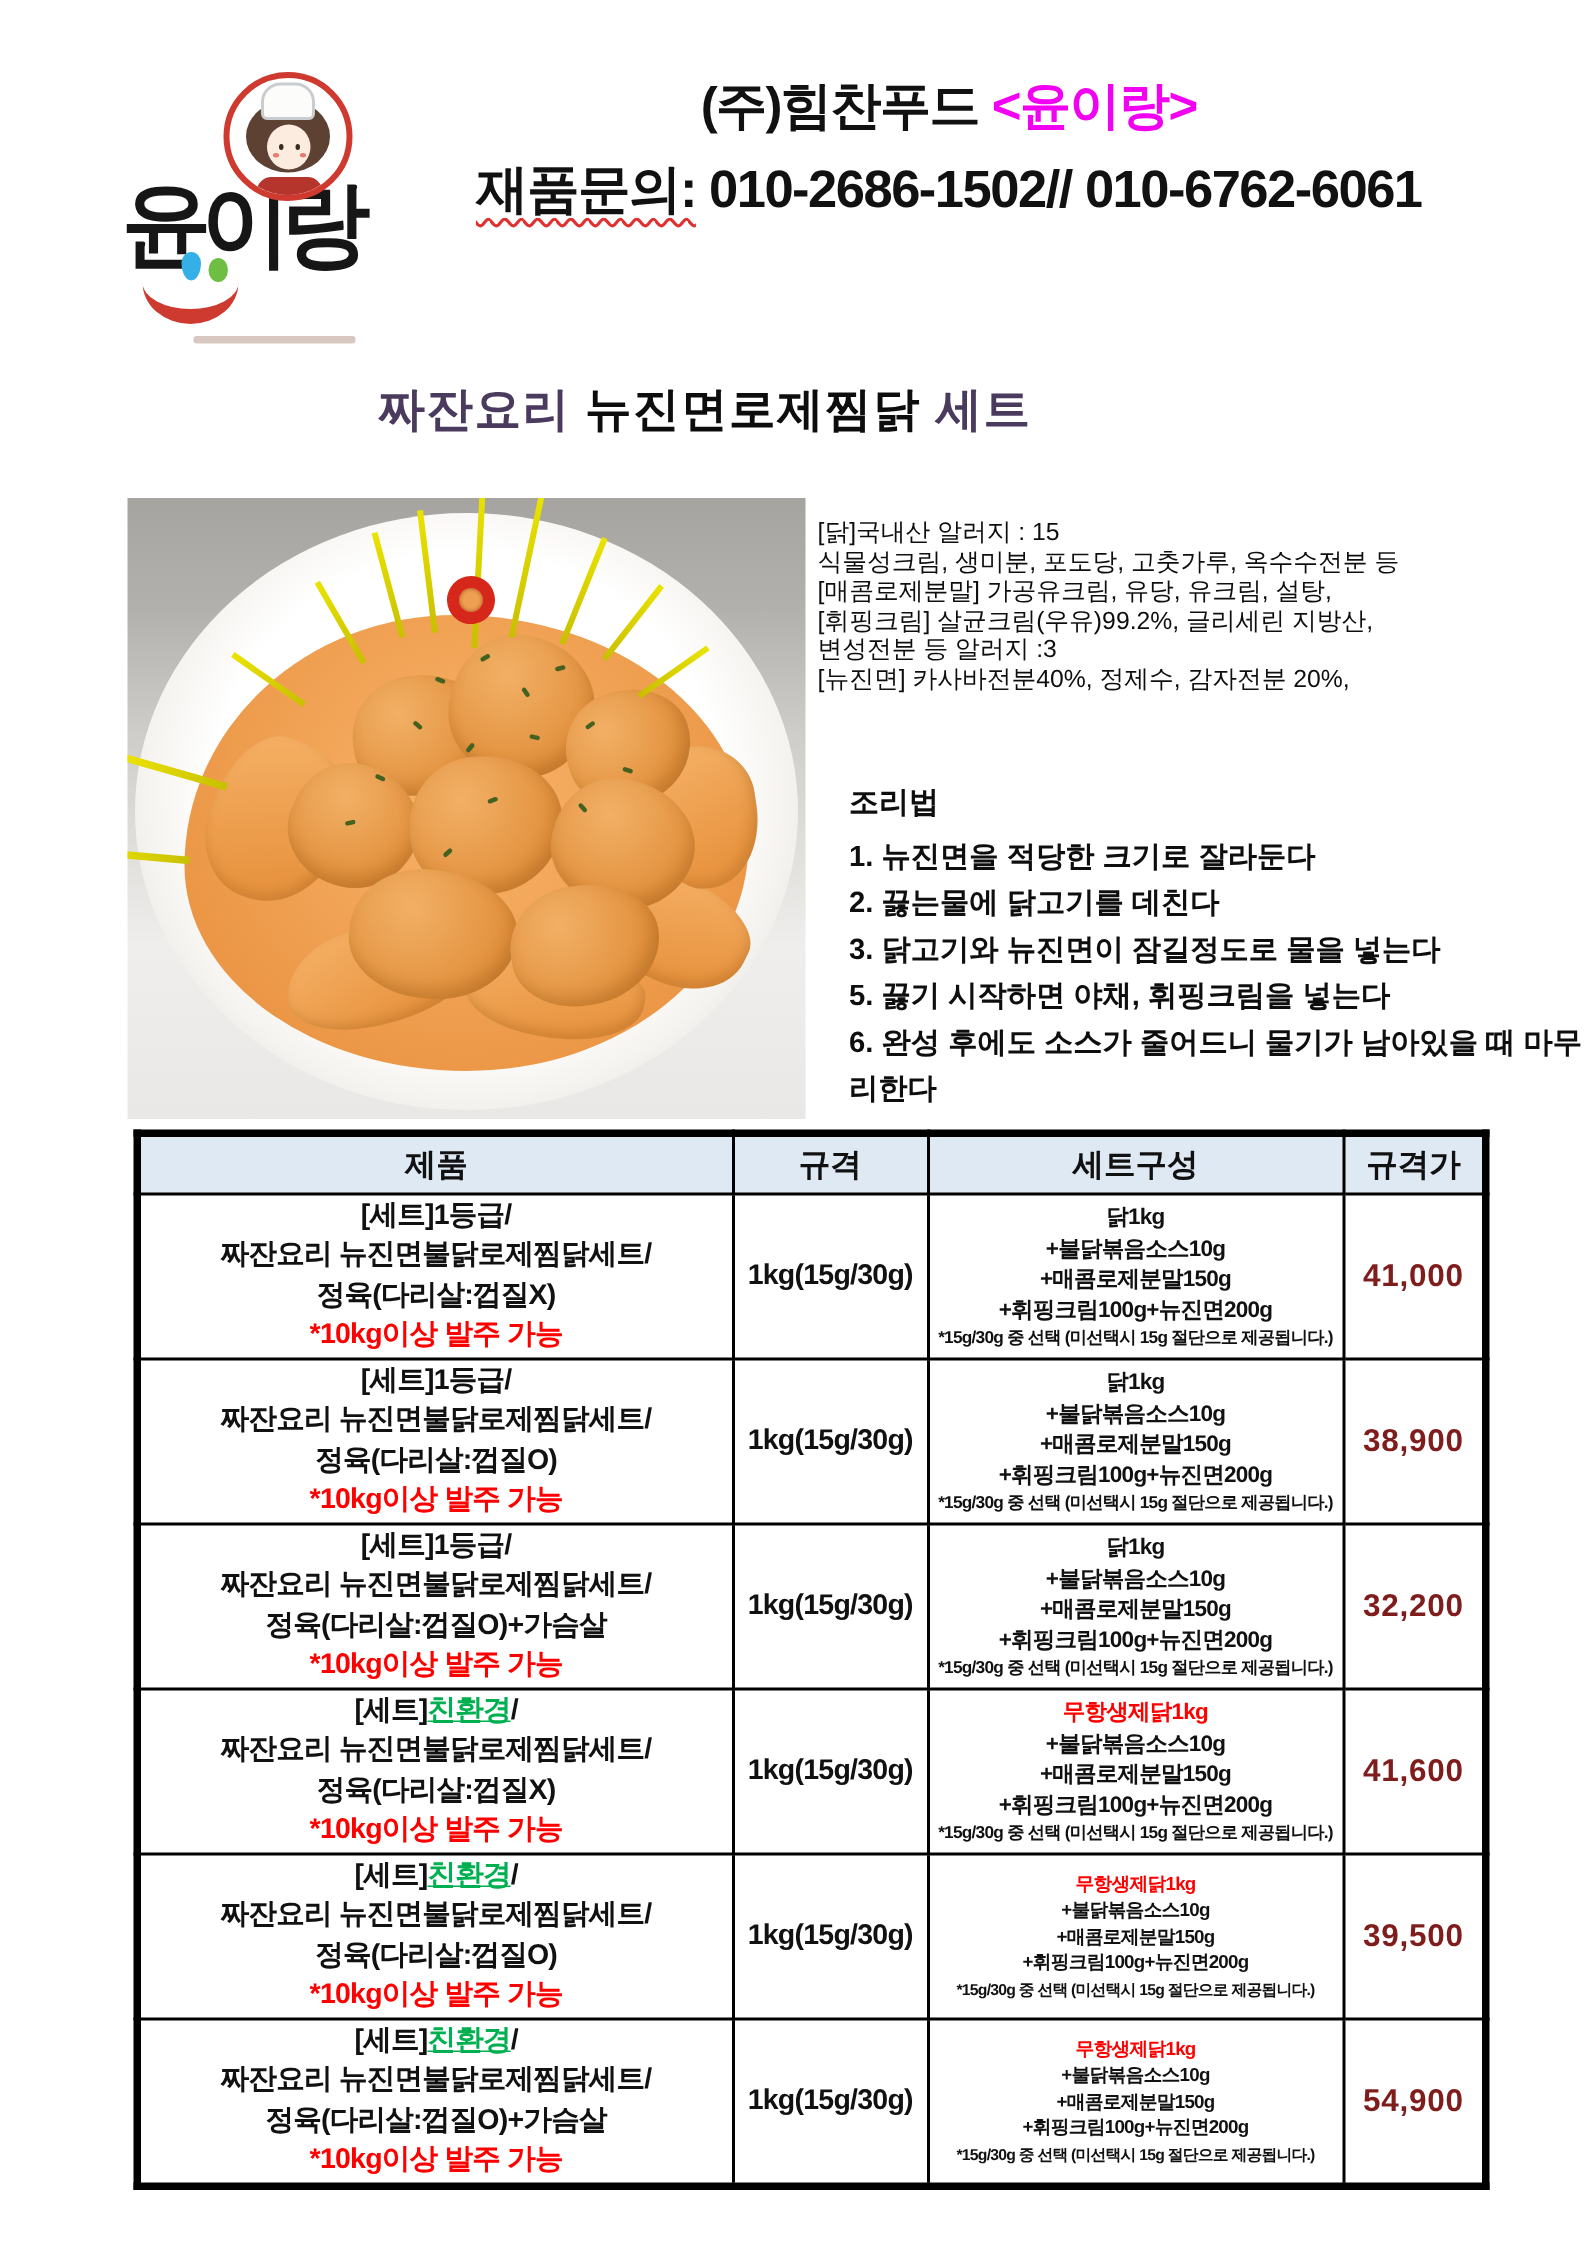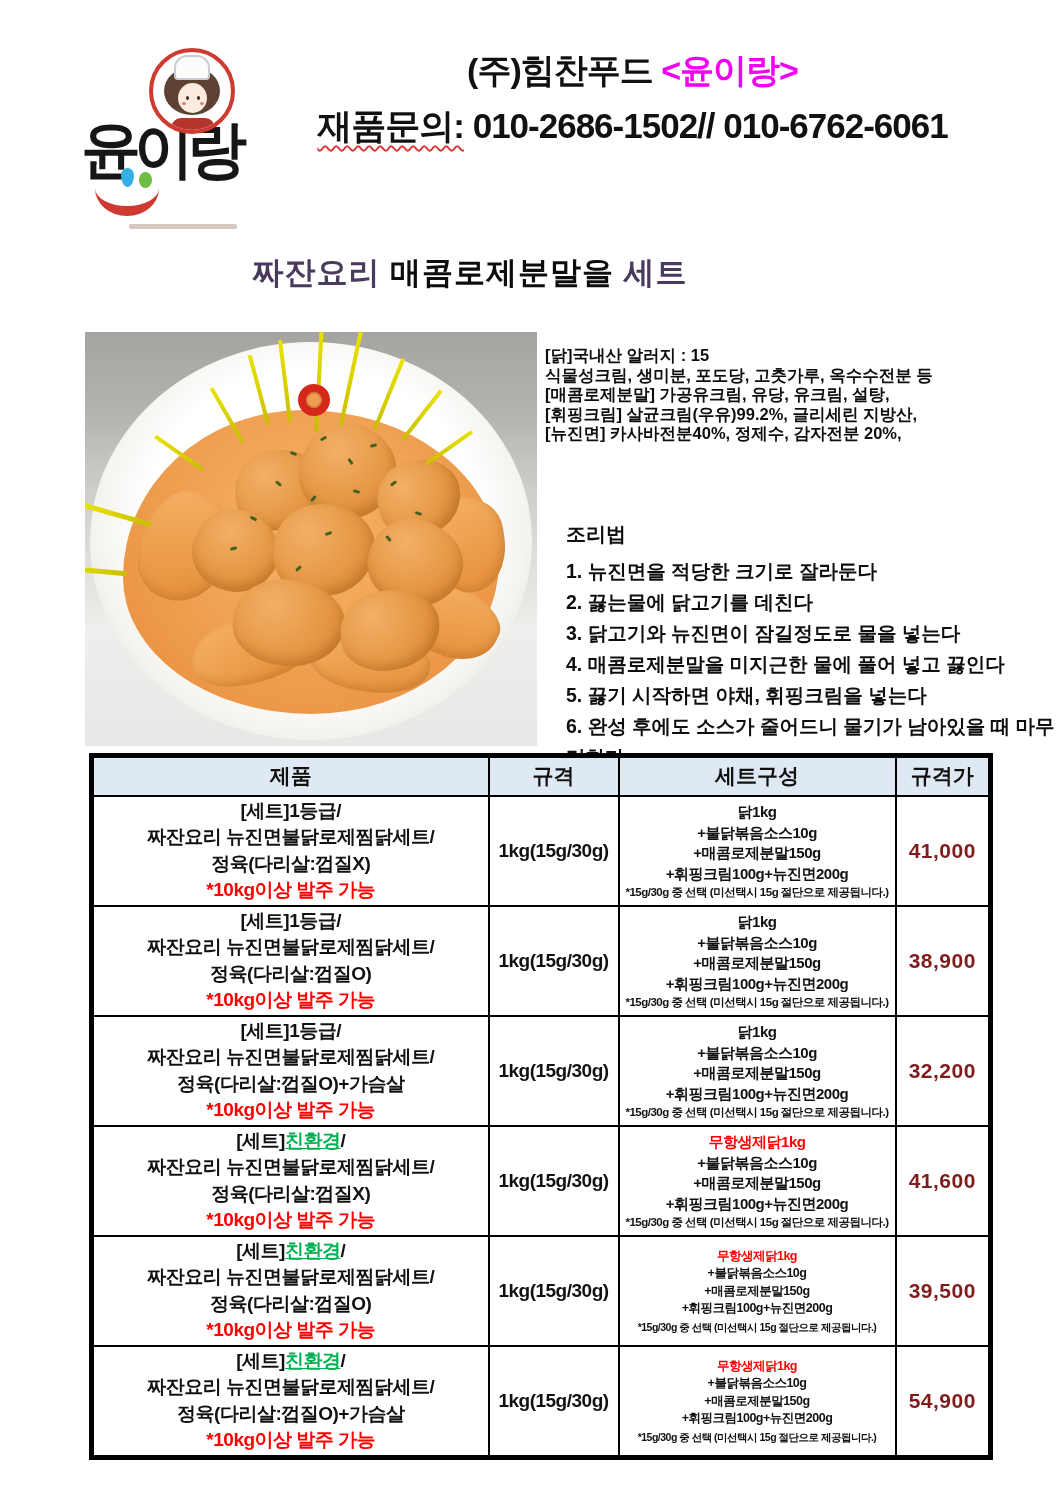--- a/index.html
+++ b/index.html
@@ -64,21 +64,21 @@
     background:linear-gradient(160deg,#f6b267,#e89440 80%);
     box-shadow:inset -3px -4px 8px rgba(150,85,20,.30); }
   .herb { position:absolute; width:7px; height:3px; background:#44611f; border-radius:2px; }
   .chili { position:absolute; left:213px; top:52px; width:32px; height:32px; border-radius:50%;
     border:8px solid #d6281a; background:#efa052; transform:rotate(-12deg);
     box-shadow:inset 0 0 3px rgba(120,10,5,.6); }
   .ray { position:absolute; width:4px; background:linear-gradient(180deg,#eae300,#c8bf00); }
 
   
   .ingredients { position:absolute; left:545px; top:346px; width:508px;
-    font-size:16.5px; font-weight:bold; line-height:19.5px; color:#0e0e0e; }
+    font-size:16.5px; font-weight:normal; line-height:19.5px; color:#0e0e0e; }
   .recipe { position:absolute; left:566px; top:521px; width:492px;
     font-size:19.5px; font-weight:bold; color:#0e0e0e; }
   .recipe-heading { font-size:20px; margin-bottom:8px; }
   .recipe-steps { line-height:31px; }
 
   
   table.products { position:absolute; left:89px; top:753px; width:899px;
     border-collapse:collapse; table-layout:fixed; border:5px solid #000; background:#fff; }
   .products th { background:#dfe9f3; border:2px solid #000; height:40px;
     font-size:21px; font-weight:bold; text-align:center; }
@@ -119,21 +119,21 @@
 <div class="contact">
   <div class="company-line">
     <span>(주)힘찬푸드 </span><span class="brand-name">&lt;윤이랑&gt;</span>
   </div>
   <div class="inquiry-line">
     <span class="squiggle">재품문의:</span><span> 010-2686-1502// 010-6762-6061</span>
   </div>
 </div>
 
 <div class="page-title">
-  <span class="t-purple">짜잔요리</span><span class="t-black"> 매콤로제분말을 </span><span class="t-purple">세트</span>
+  <span class="t-purple">짜잔요리</span><span class="t-black"> 뉴진면로제찜닭 </span><span class="t-purple">세트</span>
 </div>
 
 <div class="photo">
   <div class="plate"></div>
   <div class="sauce"></div>
 
   <div class="fold" style="left:55px;  top:160px; width:90px;  height:110px; transform:rotate(18deg);"></div>
   <div class="fold" style="left:105px; top:285px; width:130px; height:65px;  transform:rotate(-14deg);"></div>
   <div class="fold" style="left:225px; top:300px; width:120px; height:60px;  transform:rotate(10deg);"></div>
   <div class="fold" style="left:320px; top:255px; width:95px;  height:70px;  transform:rotate(26deg);"></div>
@@ -176,30 +176,30 @@
   <div class="ray" style="left:8px;   top:208px; height:62px; width:5px; transform:rotate(-85deg);"></div>
 
   <div class="chili"></div>
 </div>
 
 <div class="ingredients">
     <div class="info-line">[닭]국내산 알러지 : 15</div>
     <div class="info-line">식물성크림, 생미분, 포도당, 고춧가루, 옥수수전분 등</div>
     <div class="info-line">[매콤로제분말] 가공유크림, 유당, 유크림, 설탕,</div>
     <div class="info-line">[휘핑크림] 살균크림(우유)99.2%, 글리세린 지방산,</div>
+    <div class="info-line">변성전분 등 알러지 :3</div>
     <div class="info-line">[뉴진면] 카사바전분40%, 정제수, 감자전분 20%,</div>
   </div>
 
 <div class="recipe">
   <div class="recipe-heading">조리법</div>
   <div class="recipe-steps">
       <div class="recipe-step">1. 뉴진면을 적당한 크기로 잘라둔다</div>
       <div class="recipe-step">2. 끓는물에 닭고기를 데친다</div>
       <div class="recipe-step">3. 닭고기와 뉴진면이 잠길정도로 물을 넣는다</div>
-      <div class="recipe-step">4. 매콤로제분말을 미지근한 물에 풀어 넣고 끓인다</div>
       <div class="recipe-step">5. 끓기 시작하면 야채, 휘핑크림을 넣는다</div>
       <div class="recipe-step">6. 완성 후에도 소스가 줄어드니 물기가 남아있을 때 마무리한다</div>
     </div>
 </div>
 
 <table class="products">
   <colgroup>
     <col style="width:397px">
       <col style="width:130px">
       <col style="width:277px">

